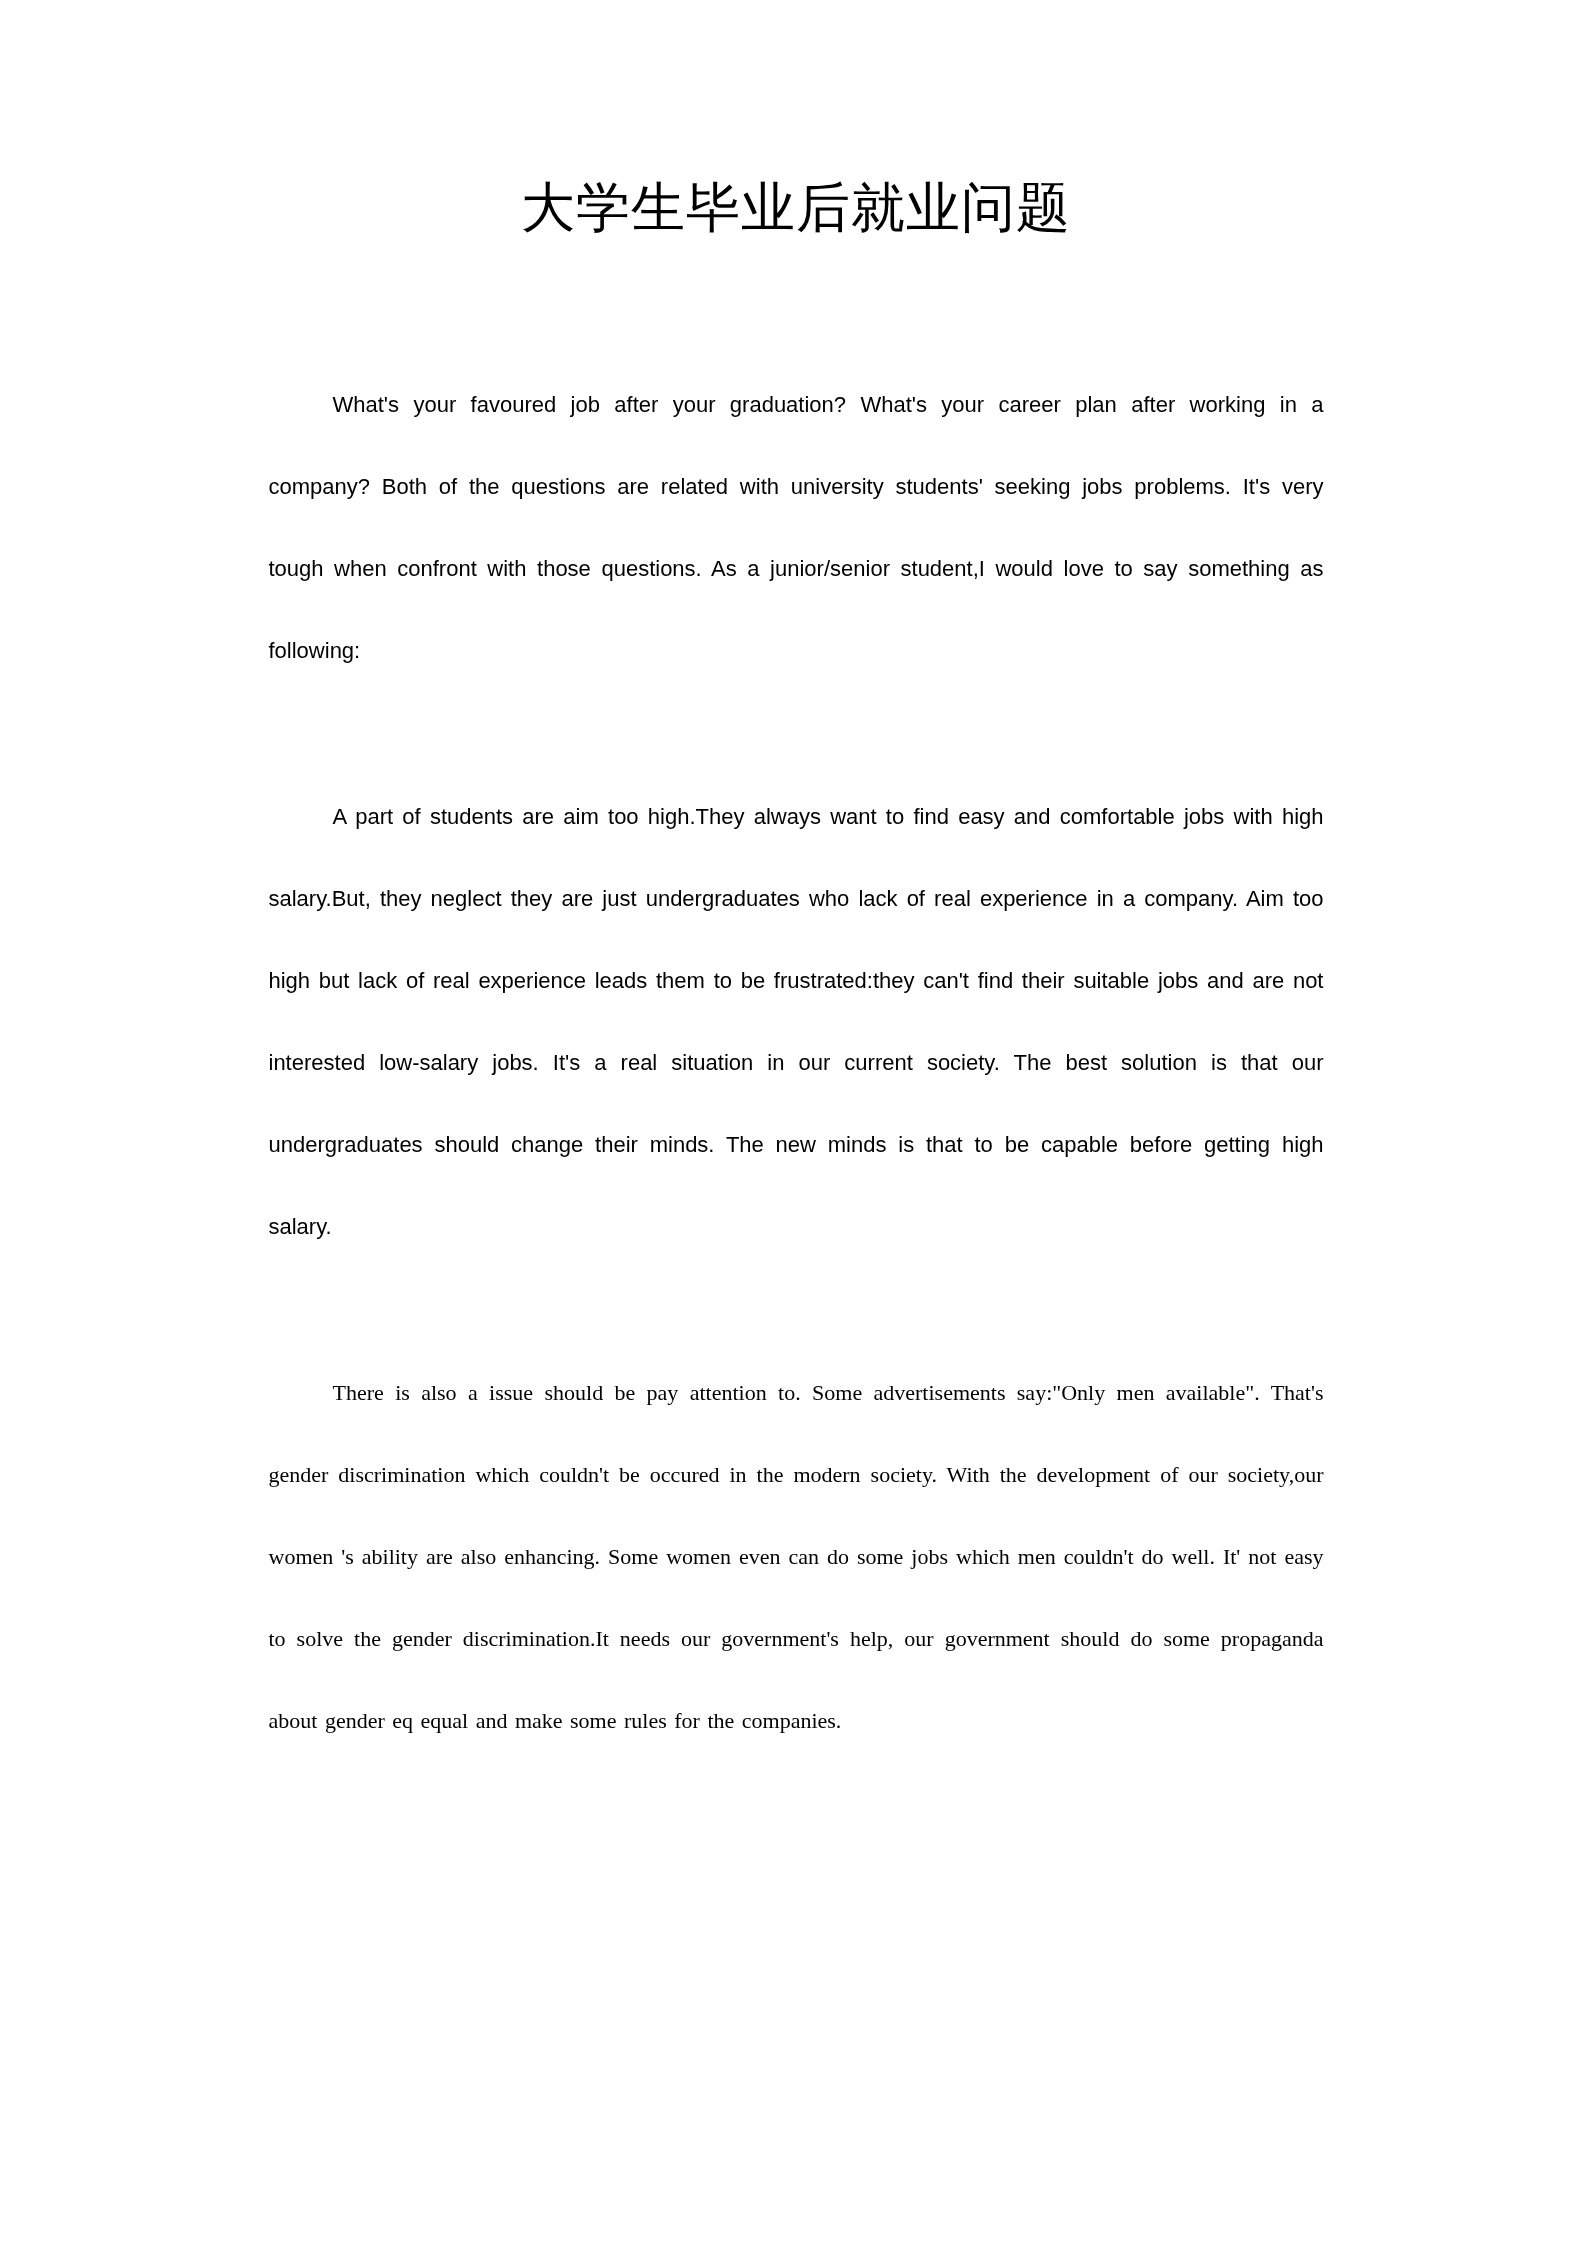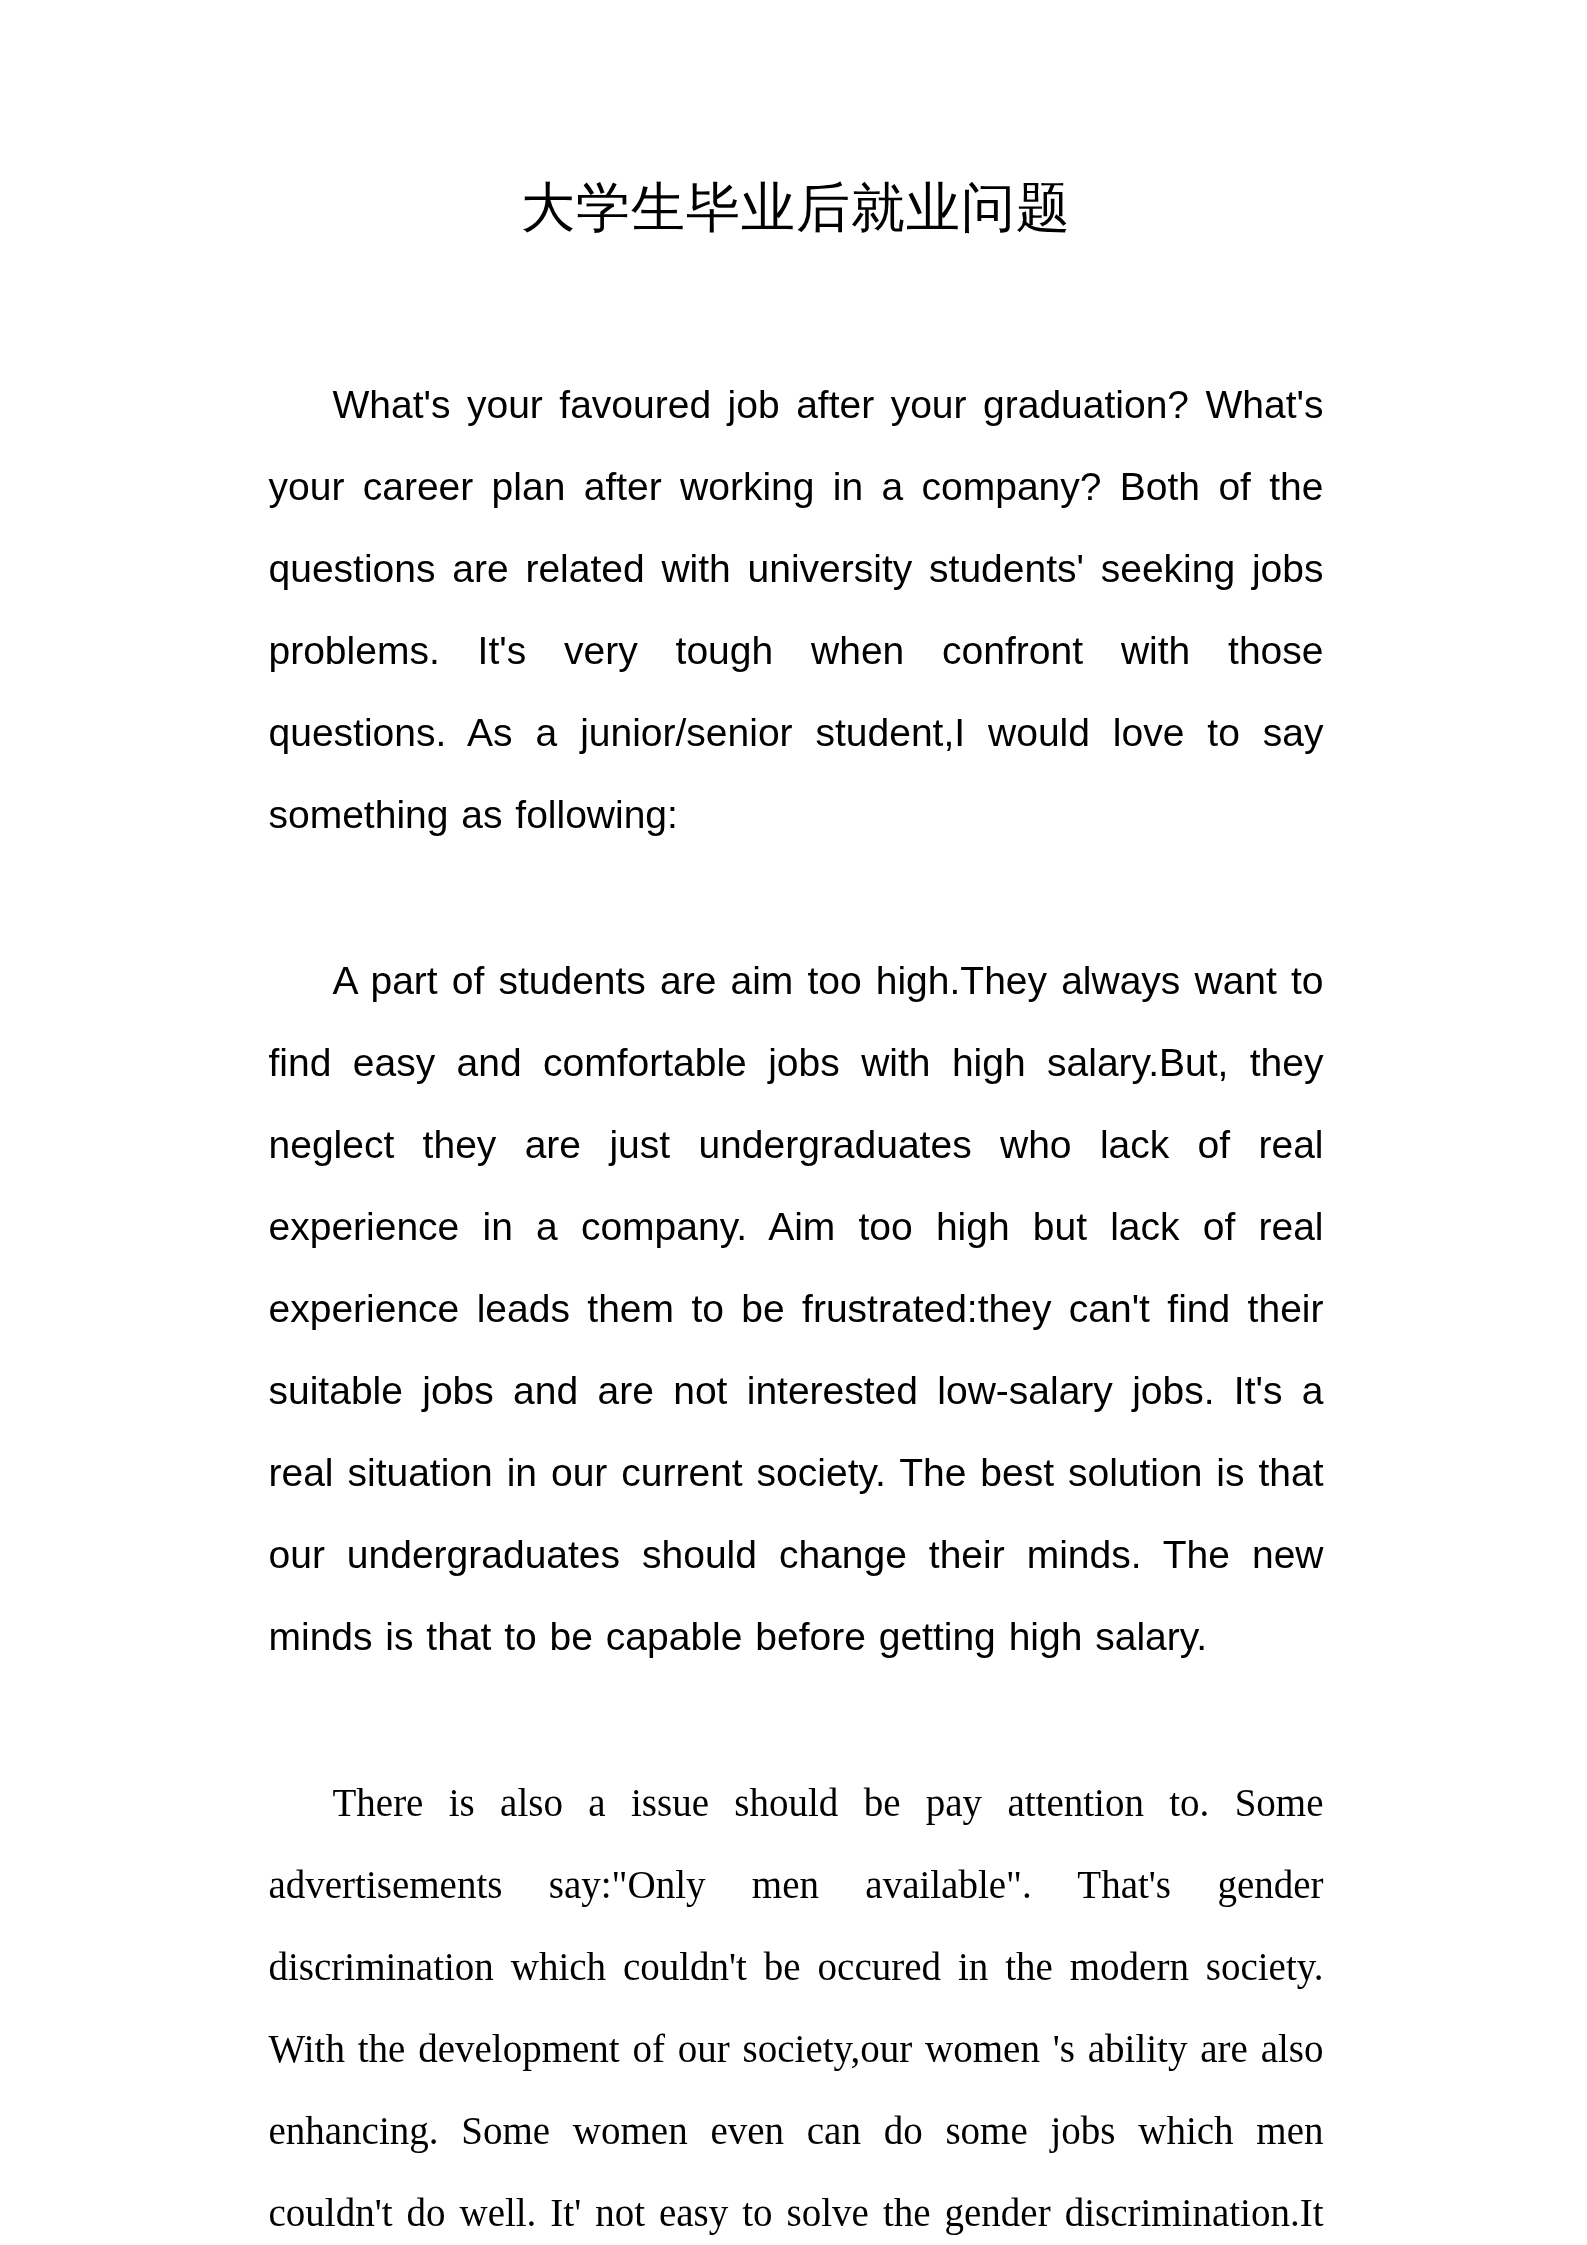--- a/index.html
+++ b/index.html
@@ -21,21 +21,21 @@
   }
   .doc-title {
     font-size: 54px;
     font-weight: 400;
     line-height: 78px;
     text-align: center;
     margin: 0 0 118px 0;
     letter-spacing: 1px;
   }
   .doc-para {
-    font-size: 39px;
+    font-size: 22px;
     line-height: 82px;
     text-align: justify;
     text-indent: 64px;
     margin: 0 0 84px 0;
     word-spacing: 2px;
   }
   .doc-para:last-child {
     margin-bottom: 0;
     font-family: Liberation Serif, serif;
   }

